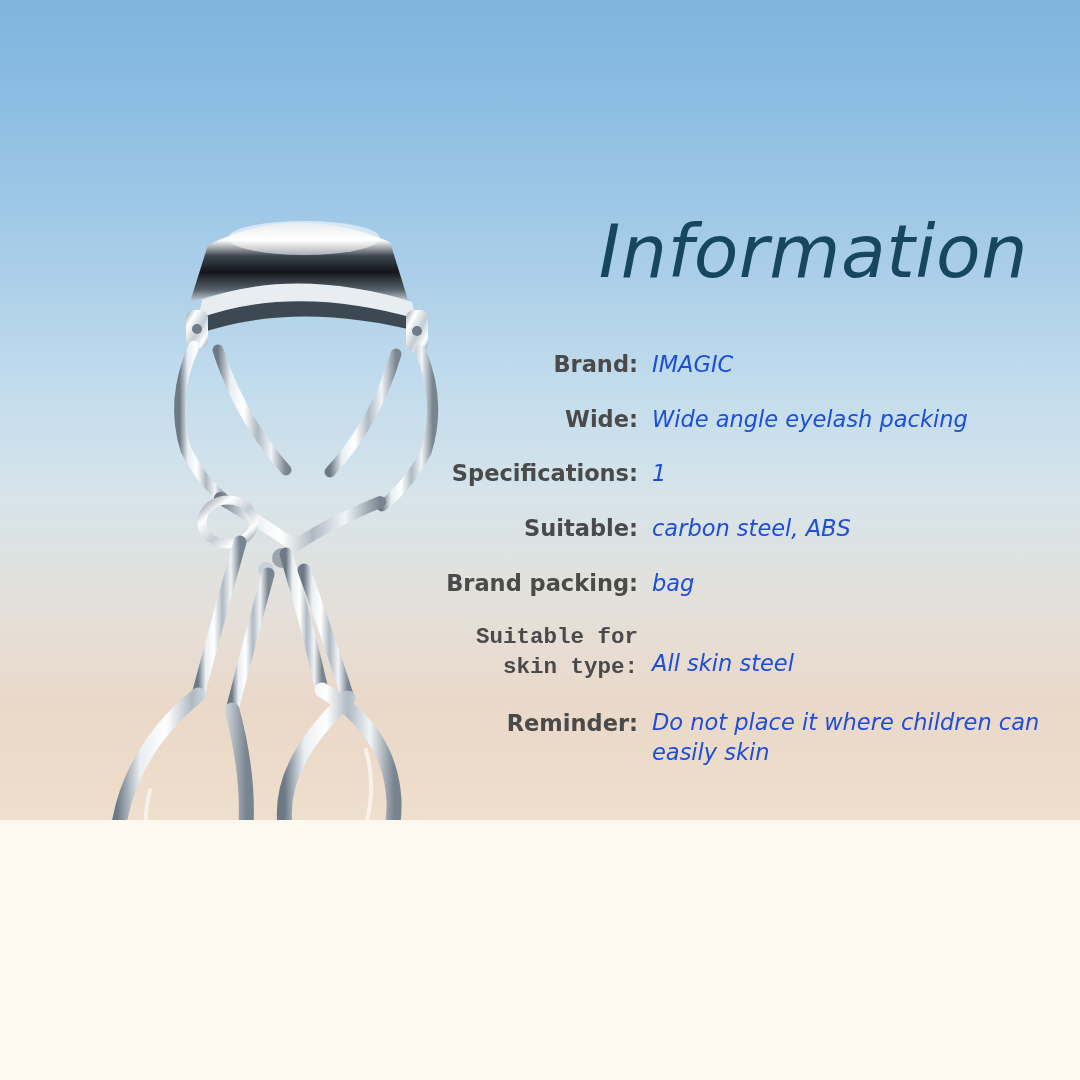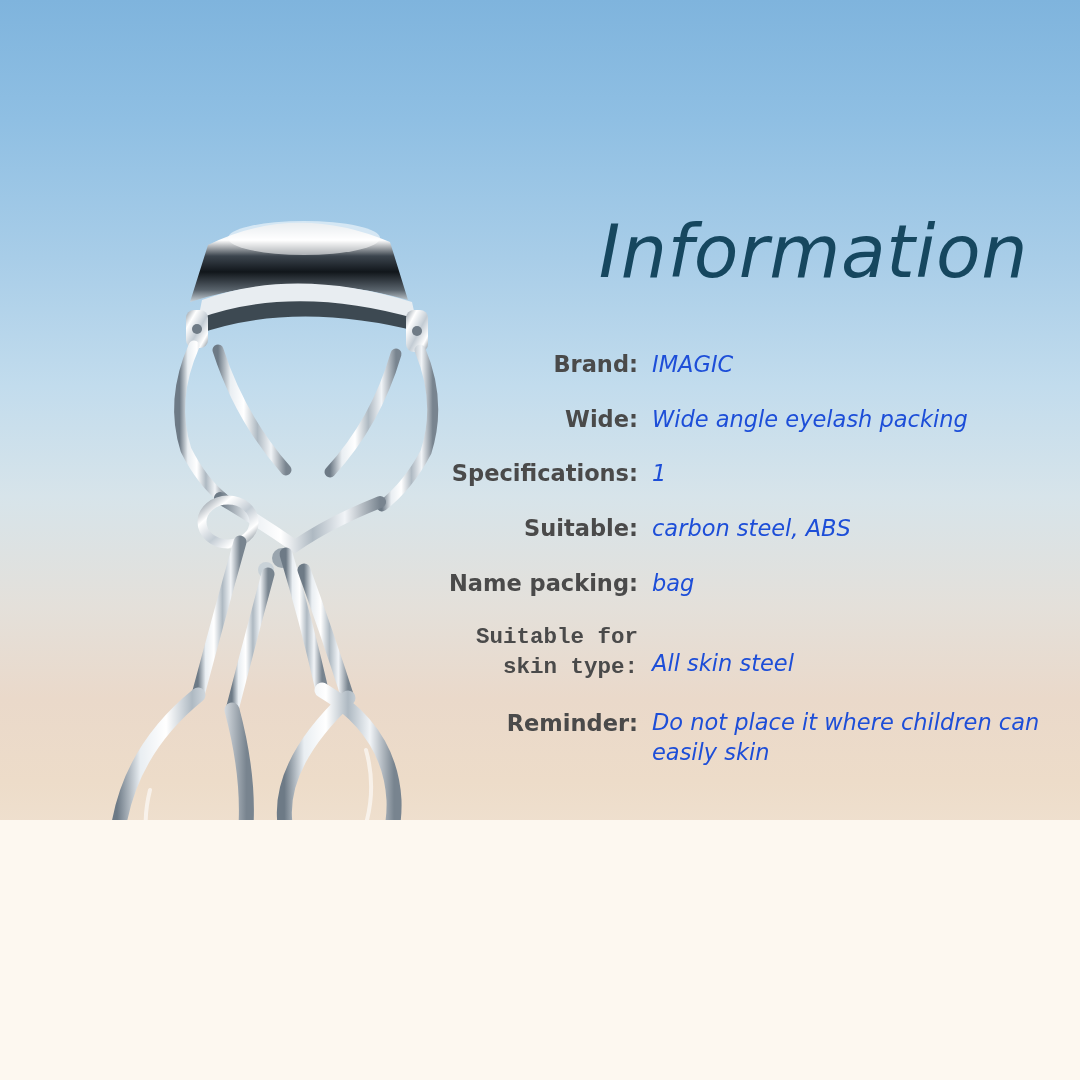--- a/index.html
+++ b/index.html
@@ -227,21 +227,21 @@
         </tr>
         <tr>
           <td class="spec-label">Specifications:</td>
           <td class="spec-value">1</td>
         </tr>
         <tr>
           <td class="spec-label">Suitable:</td>
           <td class="spec-value">carbon steel, ABS</td>
         </tr>
         <tr>
-          <td class="spec-label">Name packing:</td>
+          <td class="spec-label">Brand packing:</td>
           <td class="spec-value">bag</td>
         </tr>
         <tr class="row-two-line">
           <td class="spec-label">Suitable for
 skin type:</td>
           <td class="spec-value">All skin steel</td>
         </tr>
         <tr class="row-reminder">
           <td class="spec-label">Reminder:</td>
           <td class="spec-value">Do not place it where children can easily skin</td>

